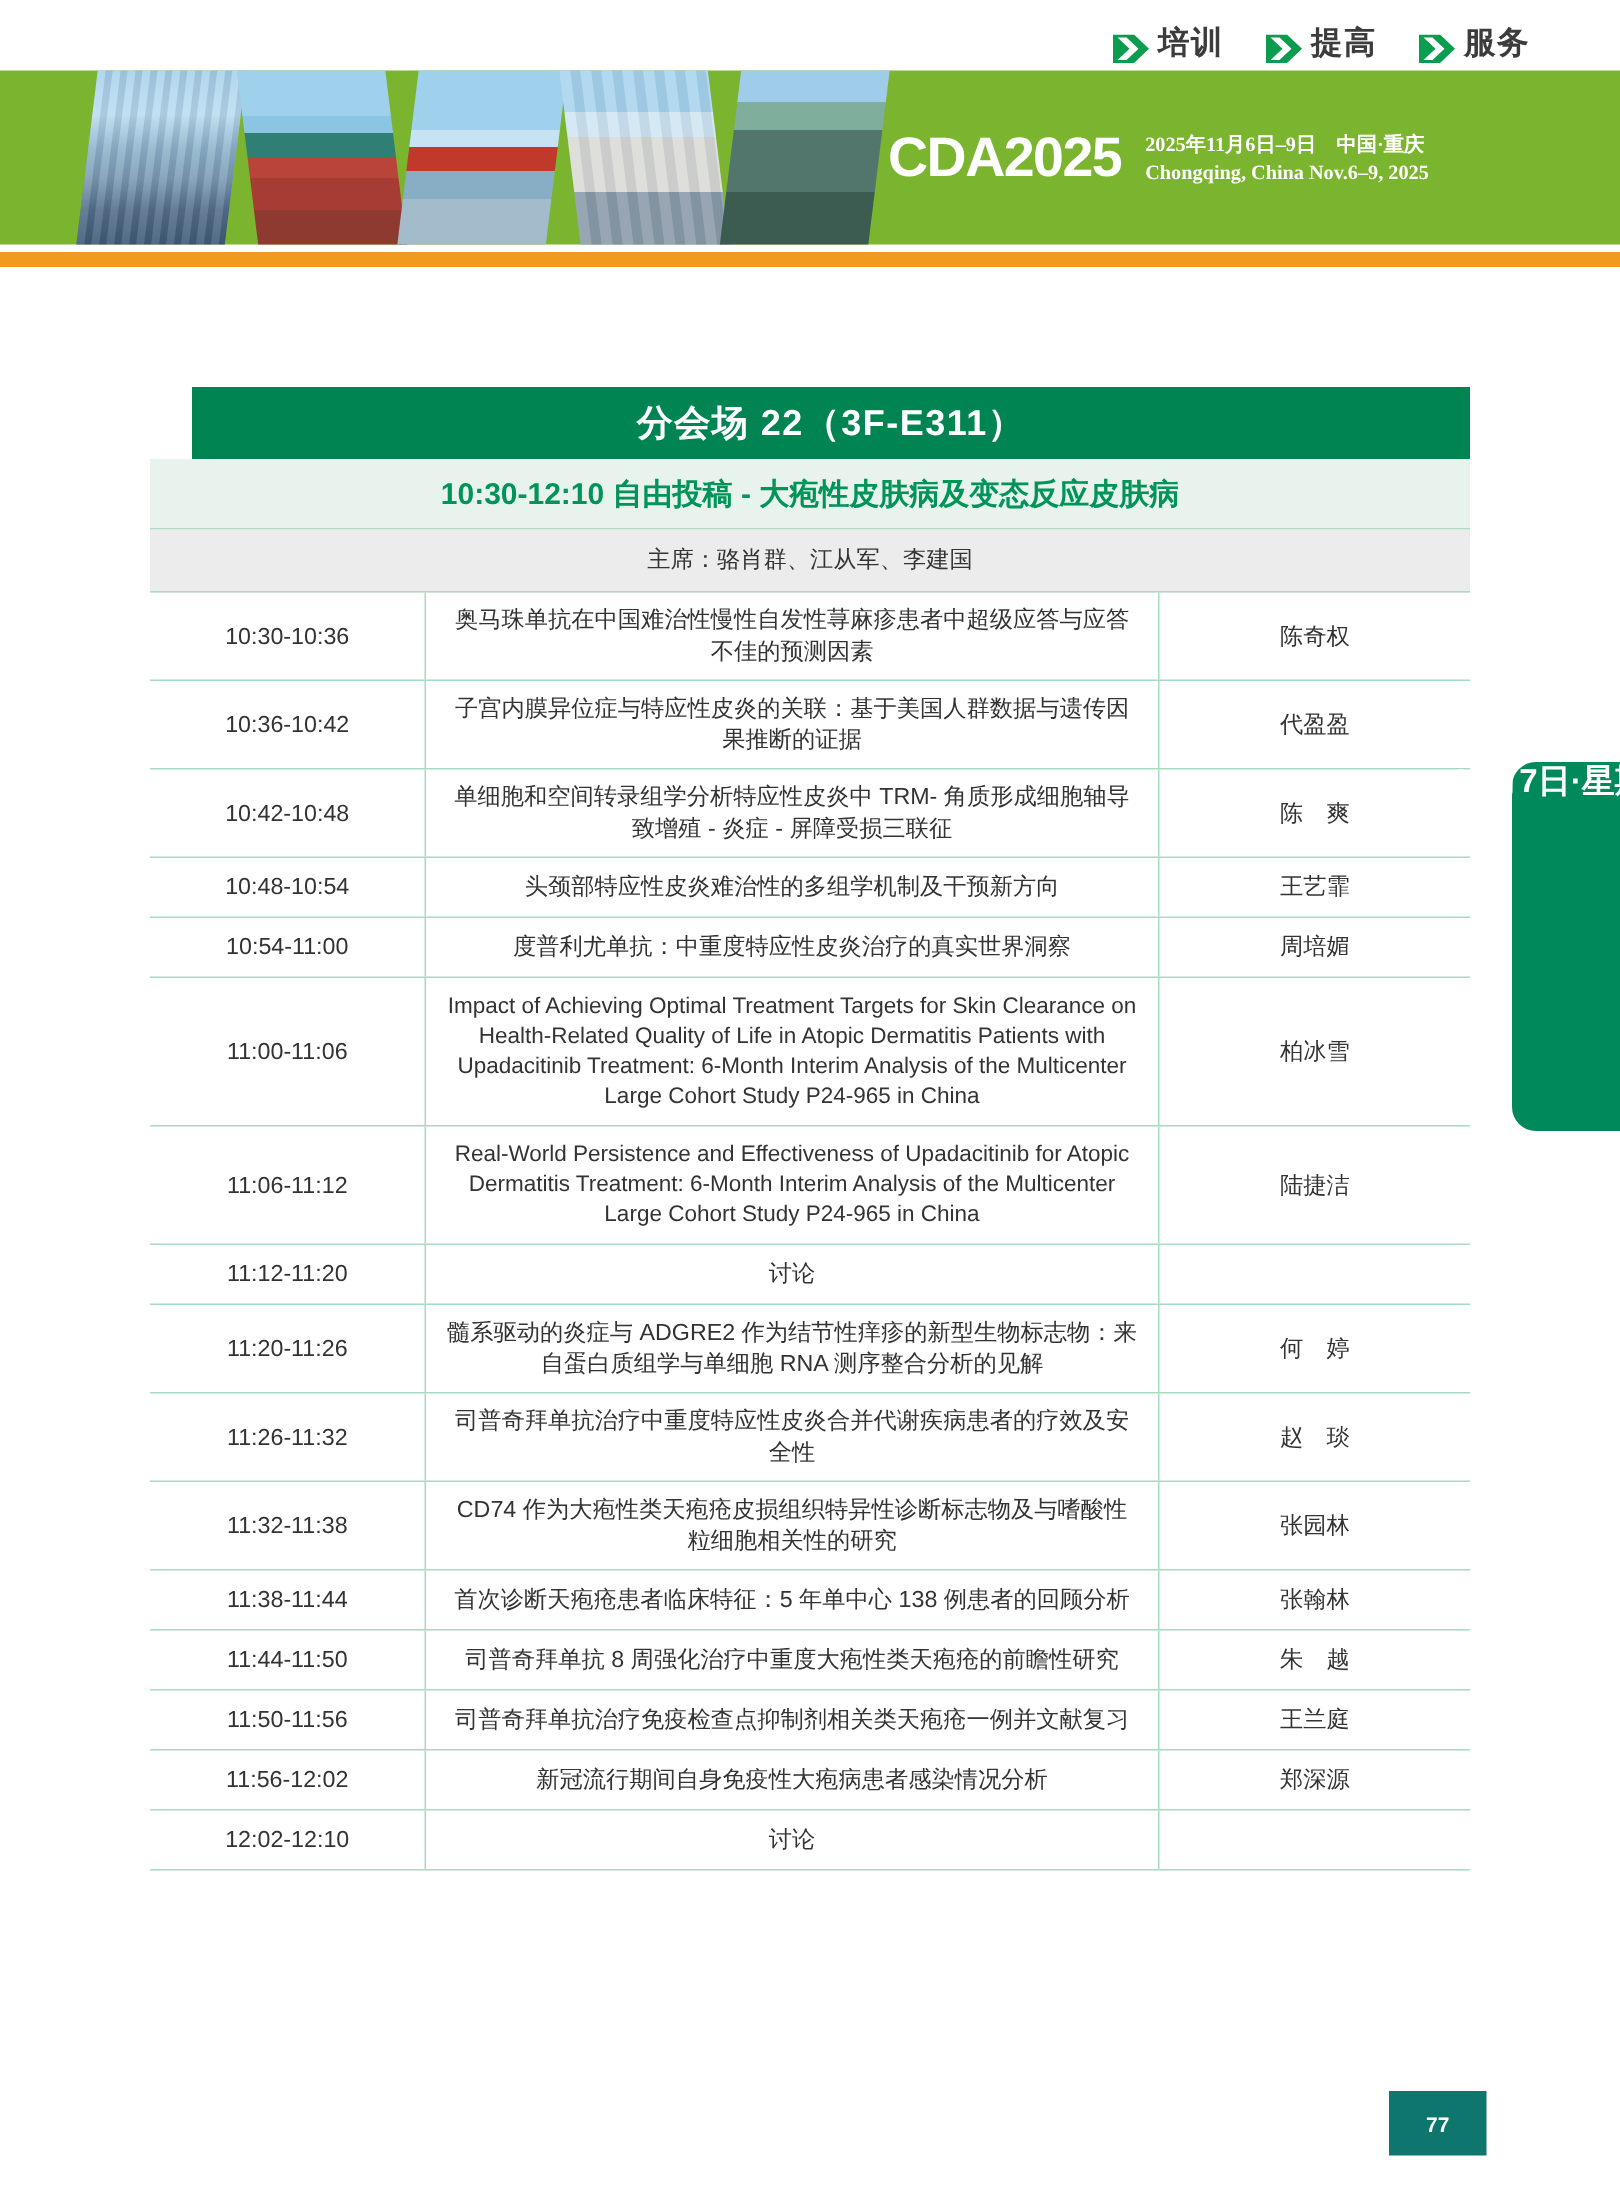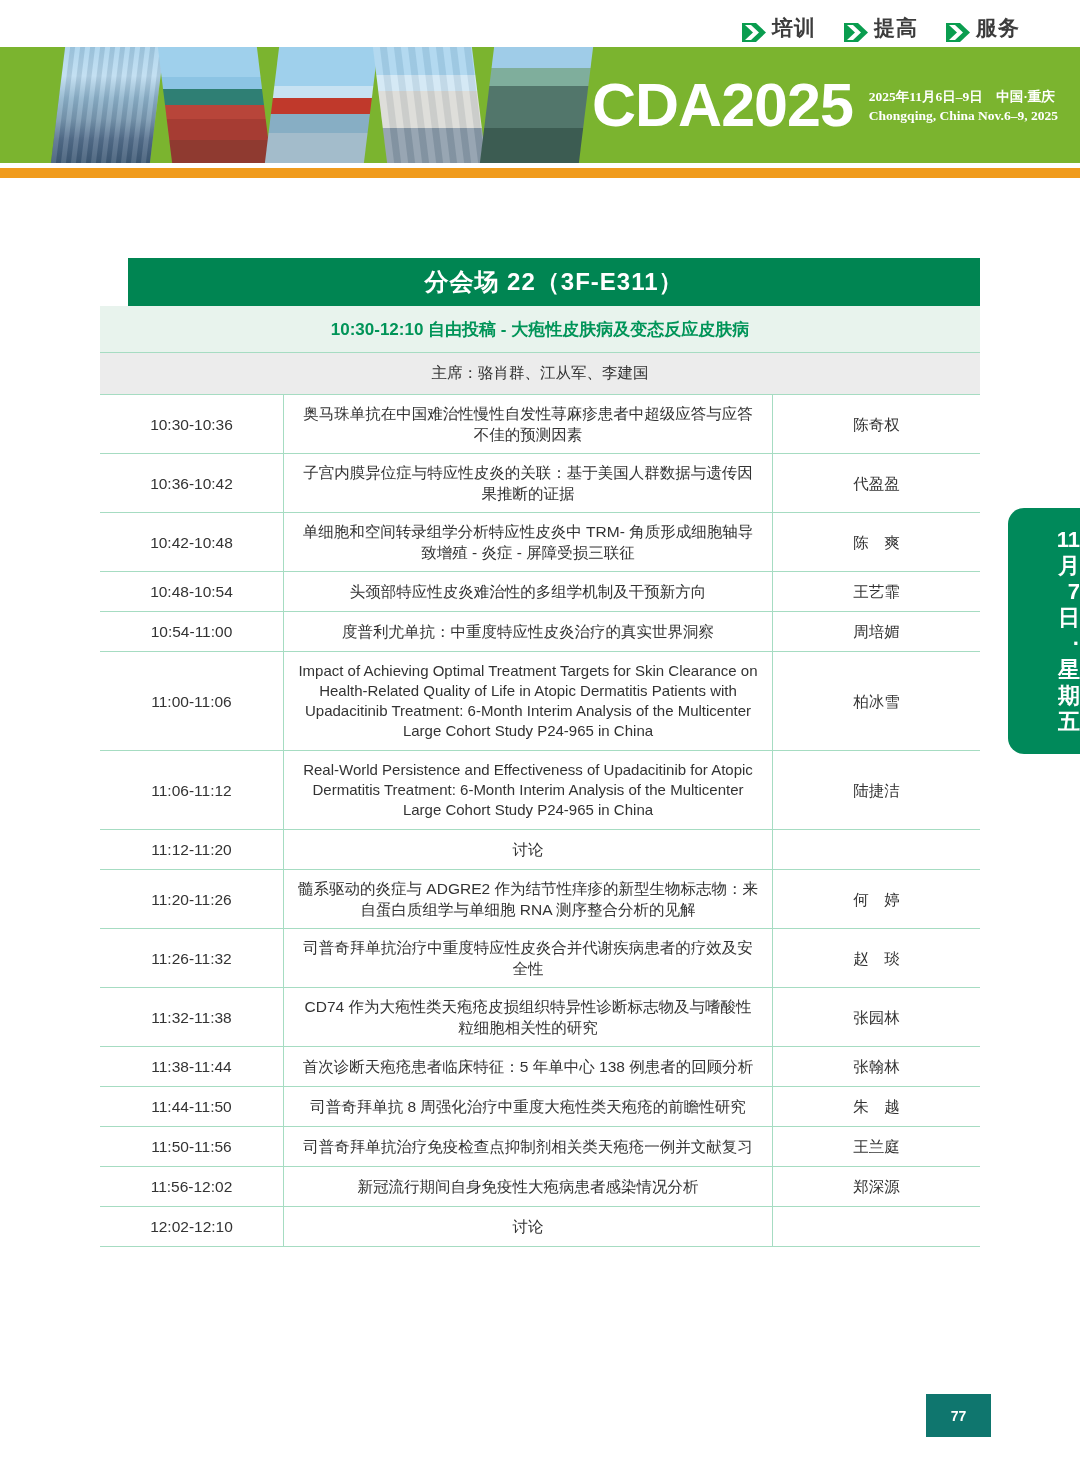--- a/index.html
+++ b/index.html
@@ -23,44 +23,44 @@
       repeating-linear-gradient(90deg, rgba(255,255,255,.10) 0 5px, rgba(20,40,60,.10) 5px 10px),
       linear-gradient(180deg,#a9d3ec 0%,#bddcf0 25%,#8fb4cc 45%,#7d9cb4 62%,#556f8c 80%,#3f5a75 100%); }
   .p-great-hall { background:linear-gradient(180deg,#9fd0ec 0 26%,#8cc4e4 26% 36%,#2f7f74 36% 50%,#b8453a 50% 62%,#a63c33 62% 80%,#8f3a30 80% 100%); }
   .p-bridge { background:linear-gradient(180deg,#9fd0ec 0 34%,#c7e2f2 34% 44%,#c0392b 44% 58%,#87aec4 58% 74%,#a3bccb 74% 100%); }
   .p-clock-tower { background:
       repeating-linear-gradient(90deg, rgba(255,255,255,.12) 0 7px, rgba(40,60,80,.08) 7px 14px),
       linear-gradient(180deg,#a8d4ee 0 24%,#cfe6f4 24% 38%,#d9d9d5 38% 70%,#8a9aa8 70% 100%); }
   .p-arts-center { background:linear-gradient(180deg,#9fcce8 0 18%,#7fae9c 18% 34%,#52766b 34% 70%,#3c5c52 70% 100%); }
 
   .brand { position:absolute; left:592px; top:50%; transform:translateY(-50%); display:flex; align-items:center; gap:16px; color:#fff; }
-  .brand-logo { font-size:61px; font-weight:bold; letter-spacing:-1px; line-height:1; }
+  .brand-logo { font-size:37px; font-weight:bold; letter-spacing:-1px; line-height:1; }
   .brand-dates { display:flex; flex-direction:column; gap:2px; }
   .brand-date { font-size:13.5px; font-weight:bold; line-height:17px; white-space:nowrap;font-family:Liberation Serif, serif; }
 
   .orange-bar { position:absolute; top:168px; left:0; width:1080px; height:10px; background:#f09b1d; }
 
   
   .program { position:absolute; left:100px; top:258px; width:880px; }
   .tbl-title { height:48px; background:#008552; color:#fff; font-size:24px; font-weight:bold;
                display:flex; align-items:center; justify-content:center; letter-spacing:1px;margin-left:28px; }
-  .tbl-session { height:47px; background:#e8f3ed; color:#009458; font-size:17px; font-weight:bold;
+  .tbl-session { height:47px; background:#e8f3ed; color:#009458; font-size:20px; font-weight:bold;
                display:flex; align-items:center; justify-content:center; border-bottom:1px solid #a6dcc2; }
   .tbl-chair { height:42px; background:#ececec; color:#333; font-size:15.5px;
                display:flex; align-items:center; justify-content:center; border-bottom:1px solid #a6dcc2; }
   .row { display:flex; align-items:stretch; border-bottom:1px solid #a6dcc2; min-height:40px; }
   .cell { display:flex; align-items:center; justify-content:center; text-align:center; color:#333; font-size:15.5px; line-height:21px; }
   .c-time { width:183px; }
   .c-title { width:490px; border-left:1px solid #a6dcc2; border-right:1px solid #a6dcc2; padding:8px 14px; }
   .c-speaker { flex:1; }
   .row.en .c-title { font-size:15px; line-height:20px; padding:9px 10px; }
 
   
   .date-tab { position:absolute; right:0; top:508px; width:72px; height:246px; background:#00895a;
-              border-radius:16px 0 0 16px; display:flex; flex-direction:column; align-items:flex-end;
+              border-radius:16px 0 0 16px; display:flex; flex-direction:row; align-items:flex-start;
               justify-content:center; color:#fff; font-weight:bold; }
   .date-tab span { font-size:22px; line-height:26px; }
 
   
   .page-num { position:absolute; left:926px; top:1394px; width:65px; height:43px; background:#0f766e;
               color:#fff; font-size:14px; font-weight:bold; display:flex; align-items:center; justify-content:center; }
 </style>
 </head>
 <body>
 

